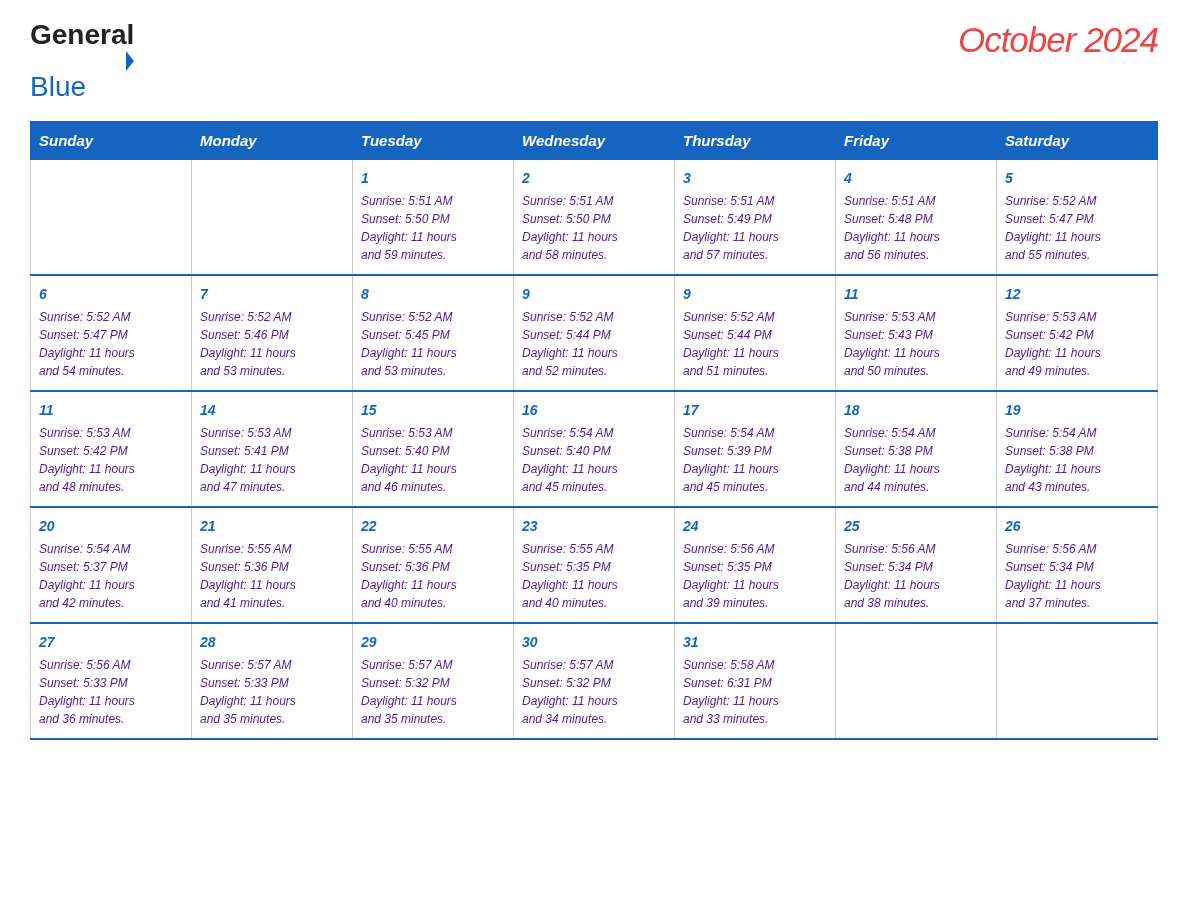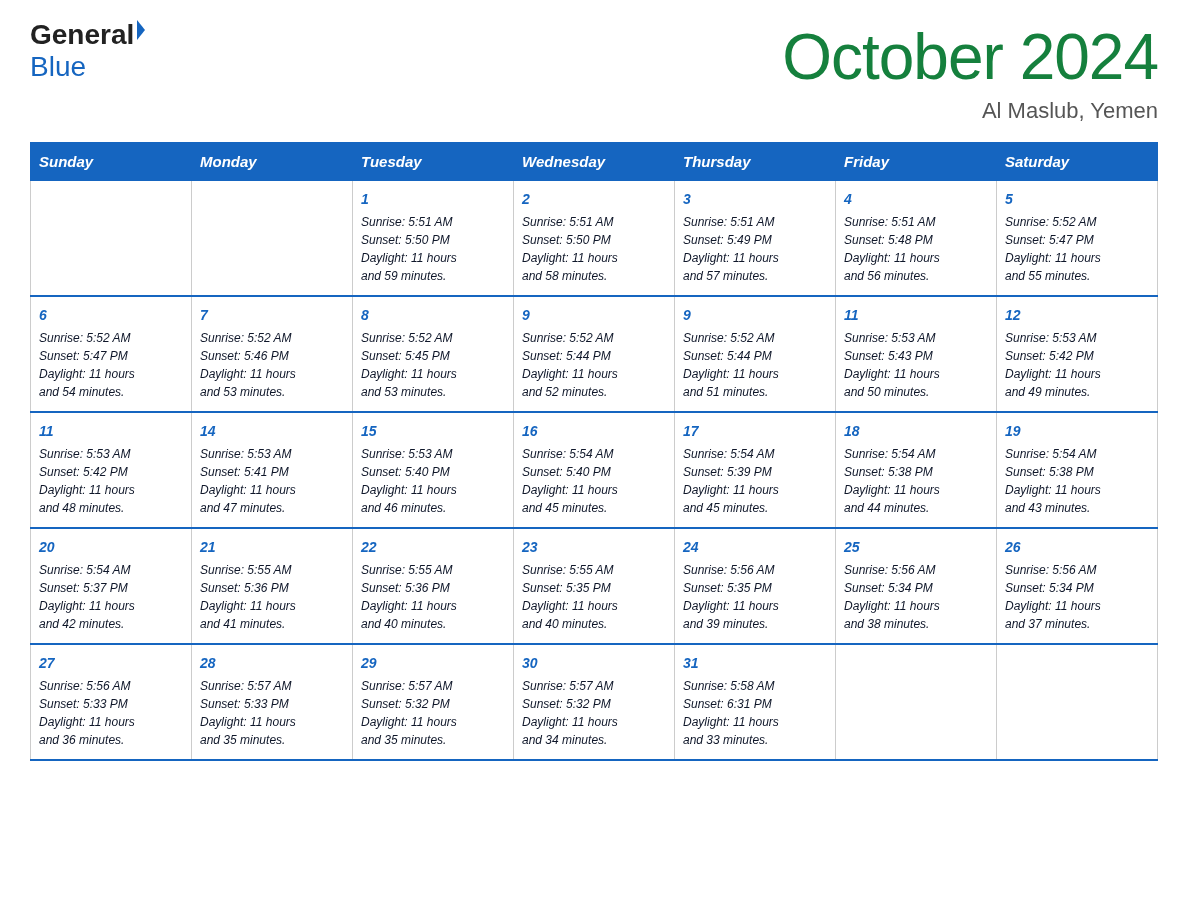--- a/index.html
+++ b/index.html
@@ -17,24 +17,25 @@
     }
     .logo {
       display: flex;
       flex-direction: column;
       align-items: flex-start;
     }
     .title-section {
       text-align: right;
     }
     .calendar-title {
-      font-size: 64px;
+      font-size: 35px;
       font-weight: 300;
-      color: #15803d;
+      color: #ef4444;
       letter-spacing: -1px;
+      font-style: italic;
     }
     .calendar-subtitle {
       font-size: 22px;
       color: #555;
       margin-top: 4px;
     }
     table {
       width: 100%;
       border-collapse: collapse;
       table-layout: fixed;
@@ -59,34 +60,35 @@
       height: 110px;
     }
     tbody tr td .day-num {
       font-size: 14px;
       font-weight: bold;
       color: #1565c0;
       display: block;
       margin-bottom: 3px;
     }
     tbody tr td .day-info {
-      color: #0f172a;
+      color: #4c1d95;
       font-size: 12px;
     }
     tbody tr {
       border-bottom: 2px solid #1565c0;
     }
     .empty-cell {
       background: #fff;
     }
     
     .logo-row {
       display: flex;
-      align-items: flex-start;
+      align-items: flex-end;
       line-height: 1.1;
+      flex-direction: column;
     }
     .logo-text-general {
       font-size: 28px;
       font-weight: bold;
       color: #222;
     }
     .logo-arrow {
       display: inline-block;
       width: 0;
       height: 0;
@@ -110,21 +112,20 @@
     <div class="logo-row">
       <span class="logo-text-general">General</span>
       <span class="logo-arrow"></span>
     </div>
     <div>
       <span class="logo-text-blue">Blue</span>
     </div>
   </div>
   <div class="title-section">
     <div class="calendar-title">October 2024</div>
-    <div class="calendar-subtitle">Al Maslub, Yemen</div>
   </div>
 </div>
 
 <table>
   <thead>
     <tr>
     <th>Sunday</th>
         <th>Monday</th>
         <th>Tuesday</th>
         <th>Wednesday</th>

